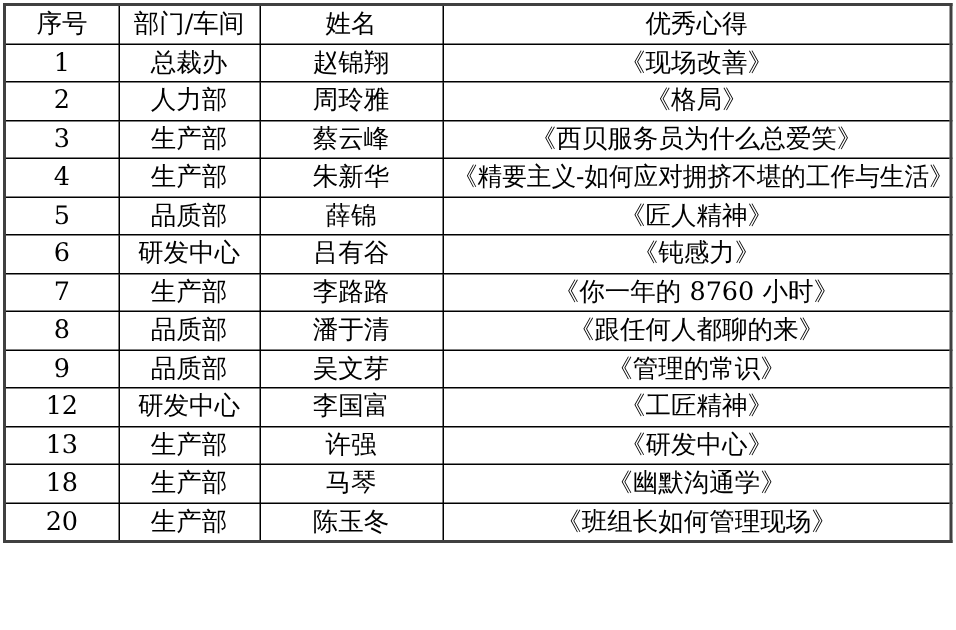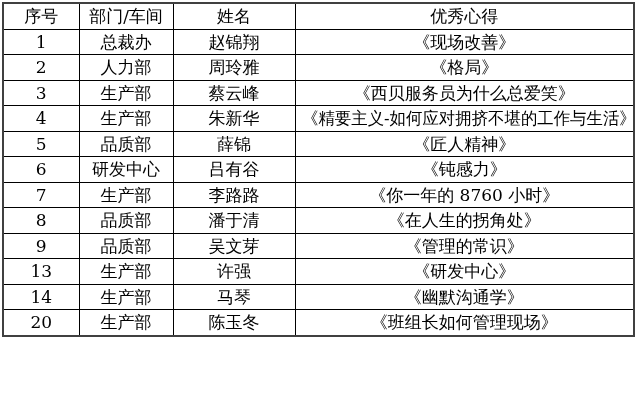--- a/index.html
+++ b/index.html
@@ -100,36 +100,42 @@
       <tr>
         <td><span class="cell-text">7</span></td>
         <td><span class="cell-text">生产部</span></td>
         <td><span class="cell-text">李路路</span></td>
         <td><span class="cell-text">《你一年的 8760 小时》</span></td>
       </tr>
       <tr>
         <td><span class="cell-text">8</span></td>
         <td><span class="cell-text">品质部</span></td>
         <td><span class="cell-text">潘于清</span></td>
-        <td><span class="cell-text">《在人生的拐角处》</span></td>
+        <td><span class="cell-text">《跟任何人都聊的来》</span></td>
       </tr>
       <tr>
         <td><span class="cell-text">9</span></td>
         <td><span class="cell-text">品质部</span></td>
         <td><span class="cell-text">吴文芽</span></td>
         <td><span class="cell-text">《管理的常识》</span></td>
       </tr>
       <tr>
+        <td><span class="cell-text">12</span></td>
+        <td><span class="cell-text">研发中心</span></td>
+        <td><span class="cell-text">李国富</span></td>
+        <td><span class="cell-text">《工匠精神》</span></td>
+      </tr>
+      <tr>
         <td><span class="cell-text">13</span></td>
         <td><span class="cell-text">生产部</span></td>
         <td><span class="cell-text">许强</span></td>
         <td><span class="cell-text">《研发中心》</span></td>
       </tr>
       <tr>
-        <td><span class="cell-text">14</span></td>
+        <td><span class="cell-text">18</span></td>
         <td><span class="cell-text">生产部</span></td>
         <td><span class="cell-text">马琴</span></td>
         <td><span class="cell-text">《幽默沟通学》</span></td>
       </tr>
       <tr>
         <td><span class="cell-text">20</span></td>
         <td><span class="cell-text">生产部</span></td>
         <td><span class="cell-text">陈玉冬</span></td>
         <td><span class="cell-text">《班组长如何管理现场》</span></td>
       </tr>

